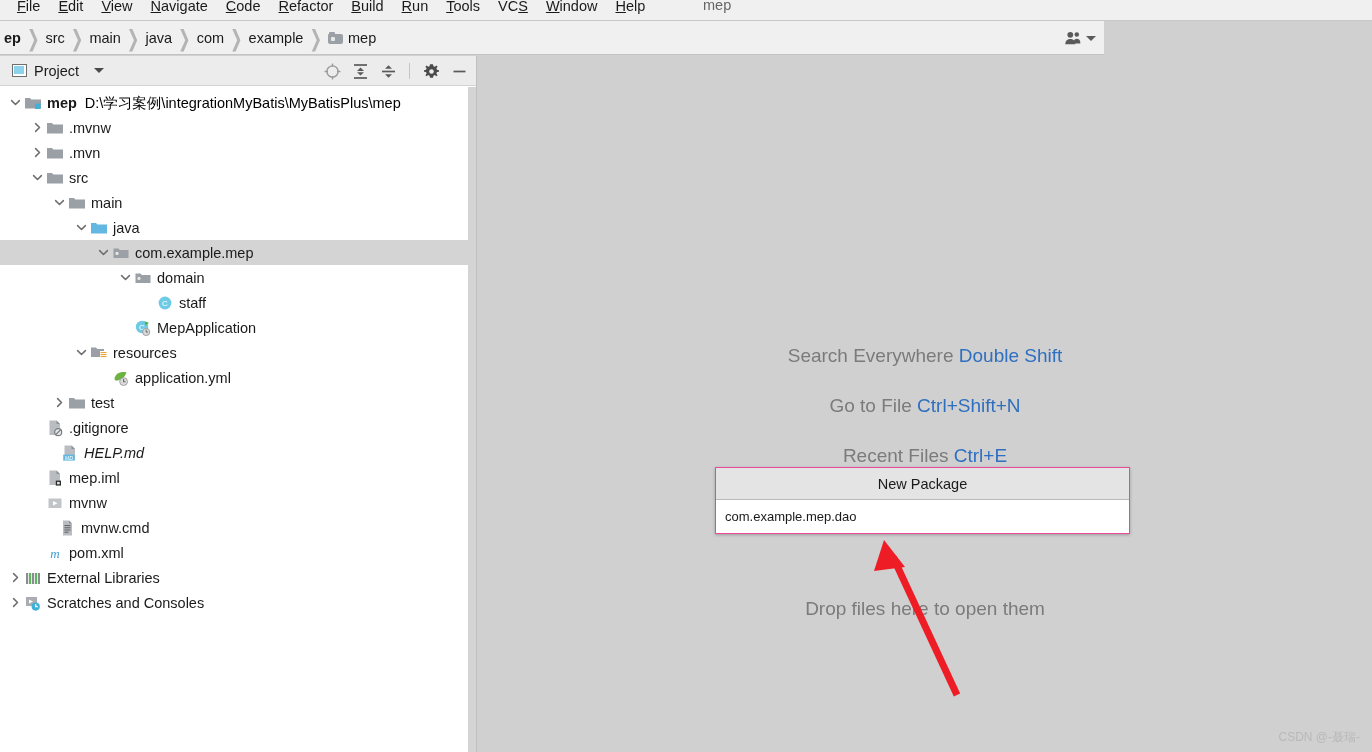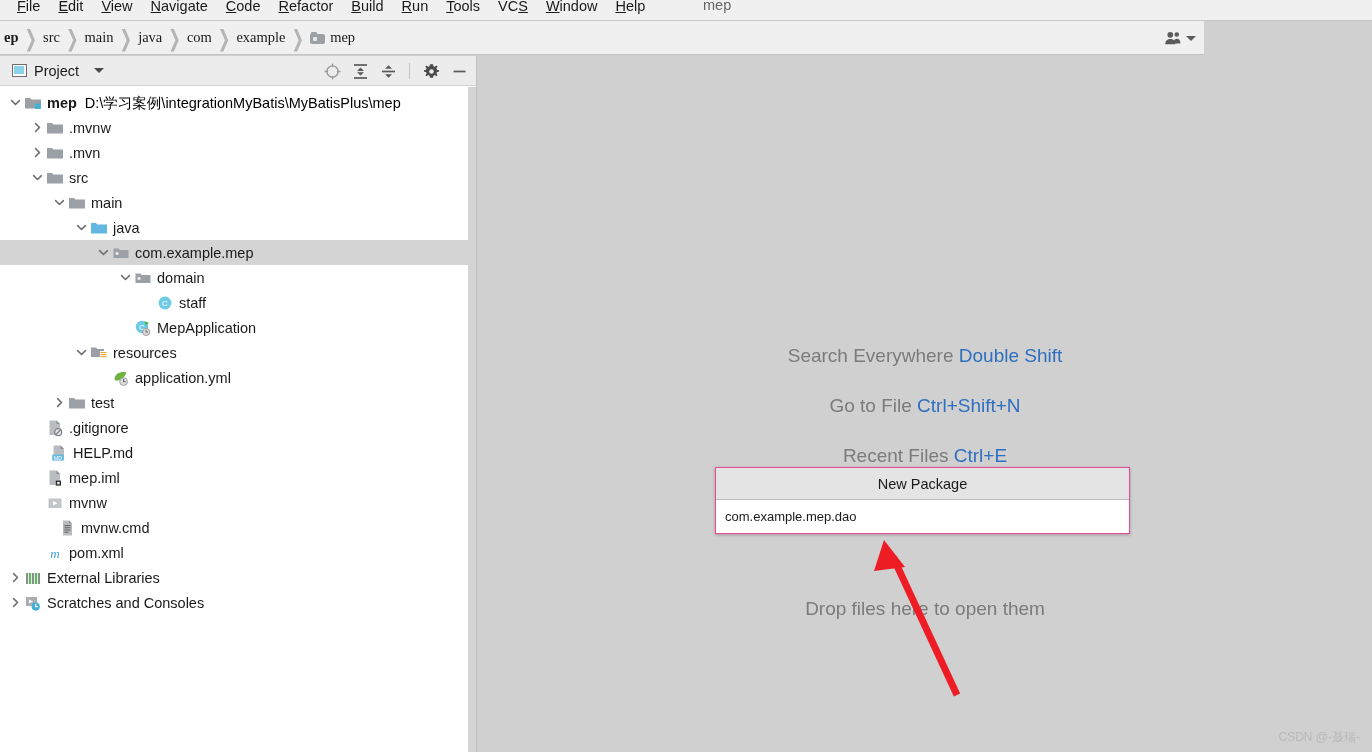--- a/index.html
+++ b/index.html
@@ -50,27 +50,26 @@
     left: 703px; top: -10px;
     font-size: 14.5px;
     color: #666;
     line-height: 30px;
   }
 
   
   .navbar {
     position: absolute;
     left: 0; top: 21px;
-    width: 1204px; height: 34px;
+    width: 1104px; height: 34px;
     background: #f0f0f0;
     border-bottom: 1px solid #c3c3c3;
     display: flex;
     align-items: center;
     overflow: hidden;
-    font-family: Liberation Serif, serif;
   }
   .crumbs {
     display: flex;
     align-items: center;
     padding-left: 2px;
     height: 34px;
   }
   .crumb {
     font-size: 14.5px;
     color: #1a1a1a;
@@ -586,21 +585,21 @@
         <div class="tree-row" style="padding-left: 28px;">
           <span class="twisty"></span>
           <span class="tree-icon"><svg width="18" height="18" viewBox="0 0 18 18">
               <path d="M3.5 1.5 h7 l3.5 3.5 v11 h-10.5 Z" fill="#b9bcc0"></path>
               <path d="M10.5 1.5 l3.5 3.5 h-3.5 z" fill="#8d9196"></path>
               <circle cx="12.2" cy="13.2" r="3.5" fill="#e6e6e6" stroke="#7a7d80" stroke-width="1.2"></circle>
               <line x1="9.9" y1="15.5" x2="14.5" y2="10.9" stroke="#7a7d80" stroke-width="1.2"></line>
             </svg></span>
           <span class="tree-label">.gitignore</span>
         </div>
-        <div class="tree-row" style="padding-left: 32px;">
+        <div class="tree-row" style="padding-left: 43px; font-style: italic;">
           <span class="twisty"></span>
           <span class="tree-icon"><svg width="18" height="18" viewBox="0 0 18 18">
               <path d="M3.5 1.5 h7 l3.5 3.5 v11 h-10.5 Z" fill="#b9bcc0"></path>
               <path d="M10.5 1.5 l3.5 3.5 h-3.5 z" fill="#8d9196"></path>
               <rect x="2.2" y="10.6" width="11.5" height="6" fill="#62b8e0"></rect>
               <text x="8" y="15.5" font-size="5.4" text-anchor="middle" fill="#ffffff" font-family="Liberation Sans, sans-serif">MD</text>
             </svg></span>
           <span class="tree-label">HELP.md</span>
         </div>
         <div class="tree-row" style="padding-left: 28px;">

